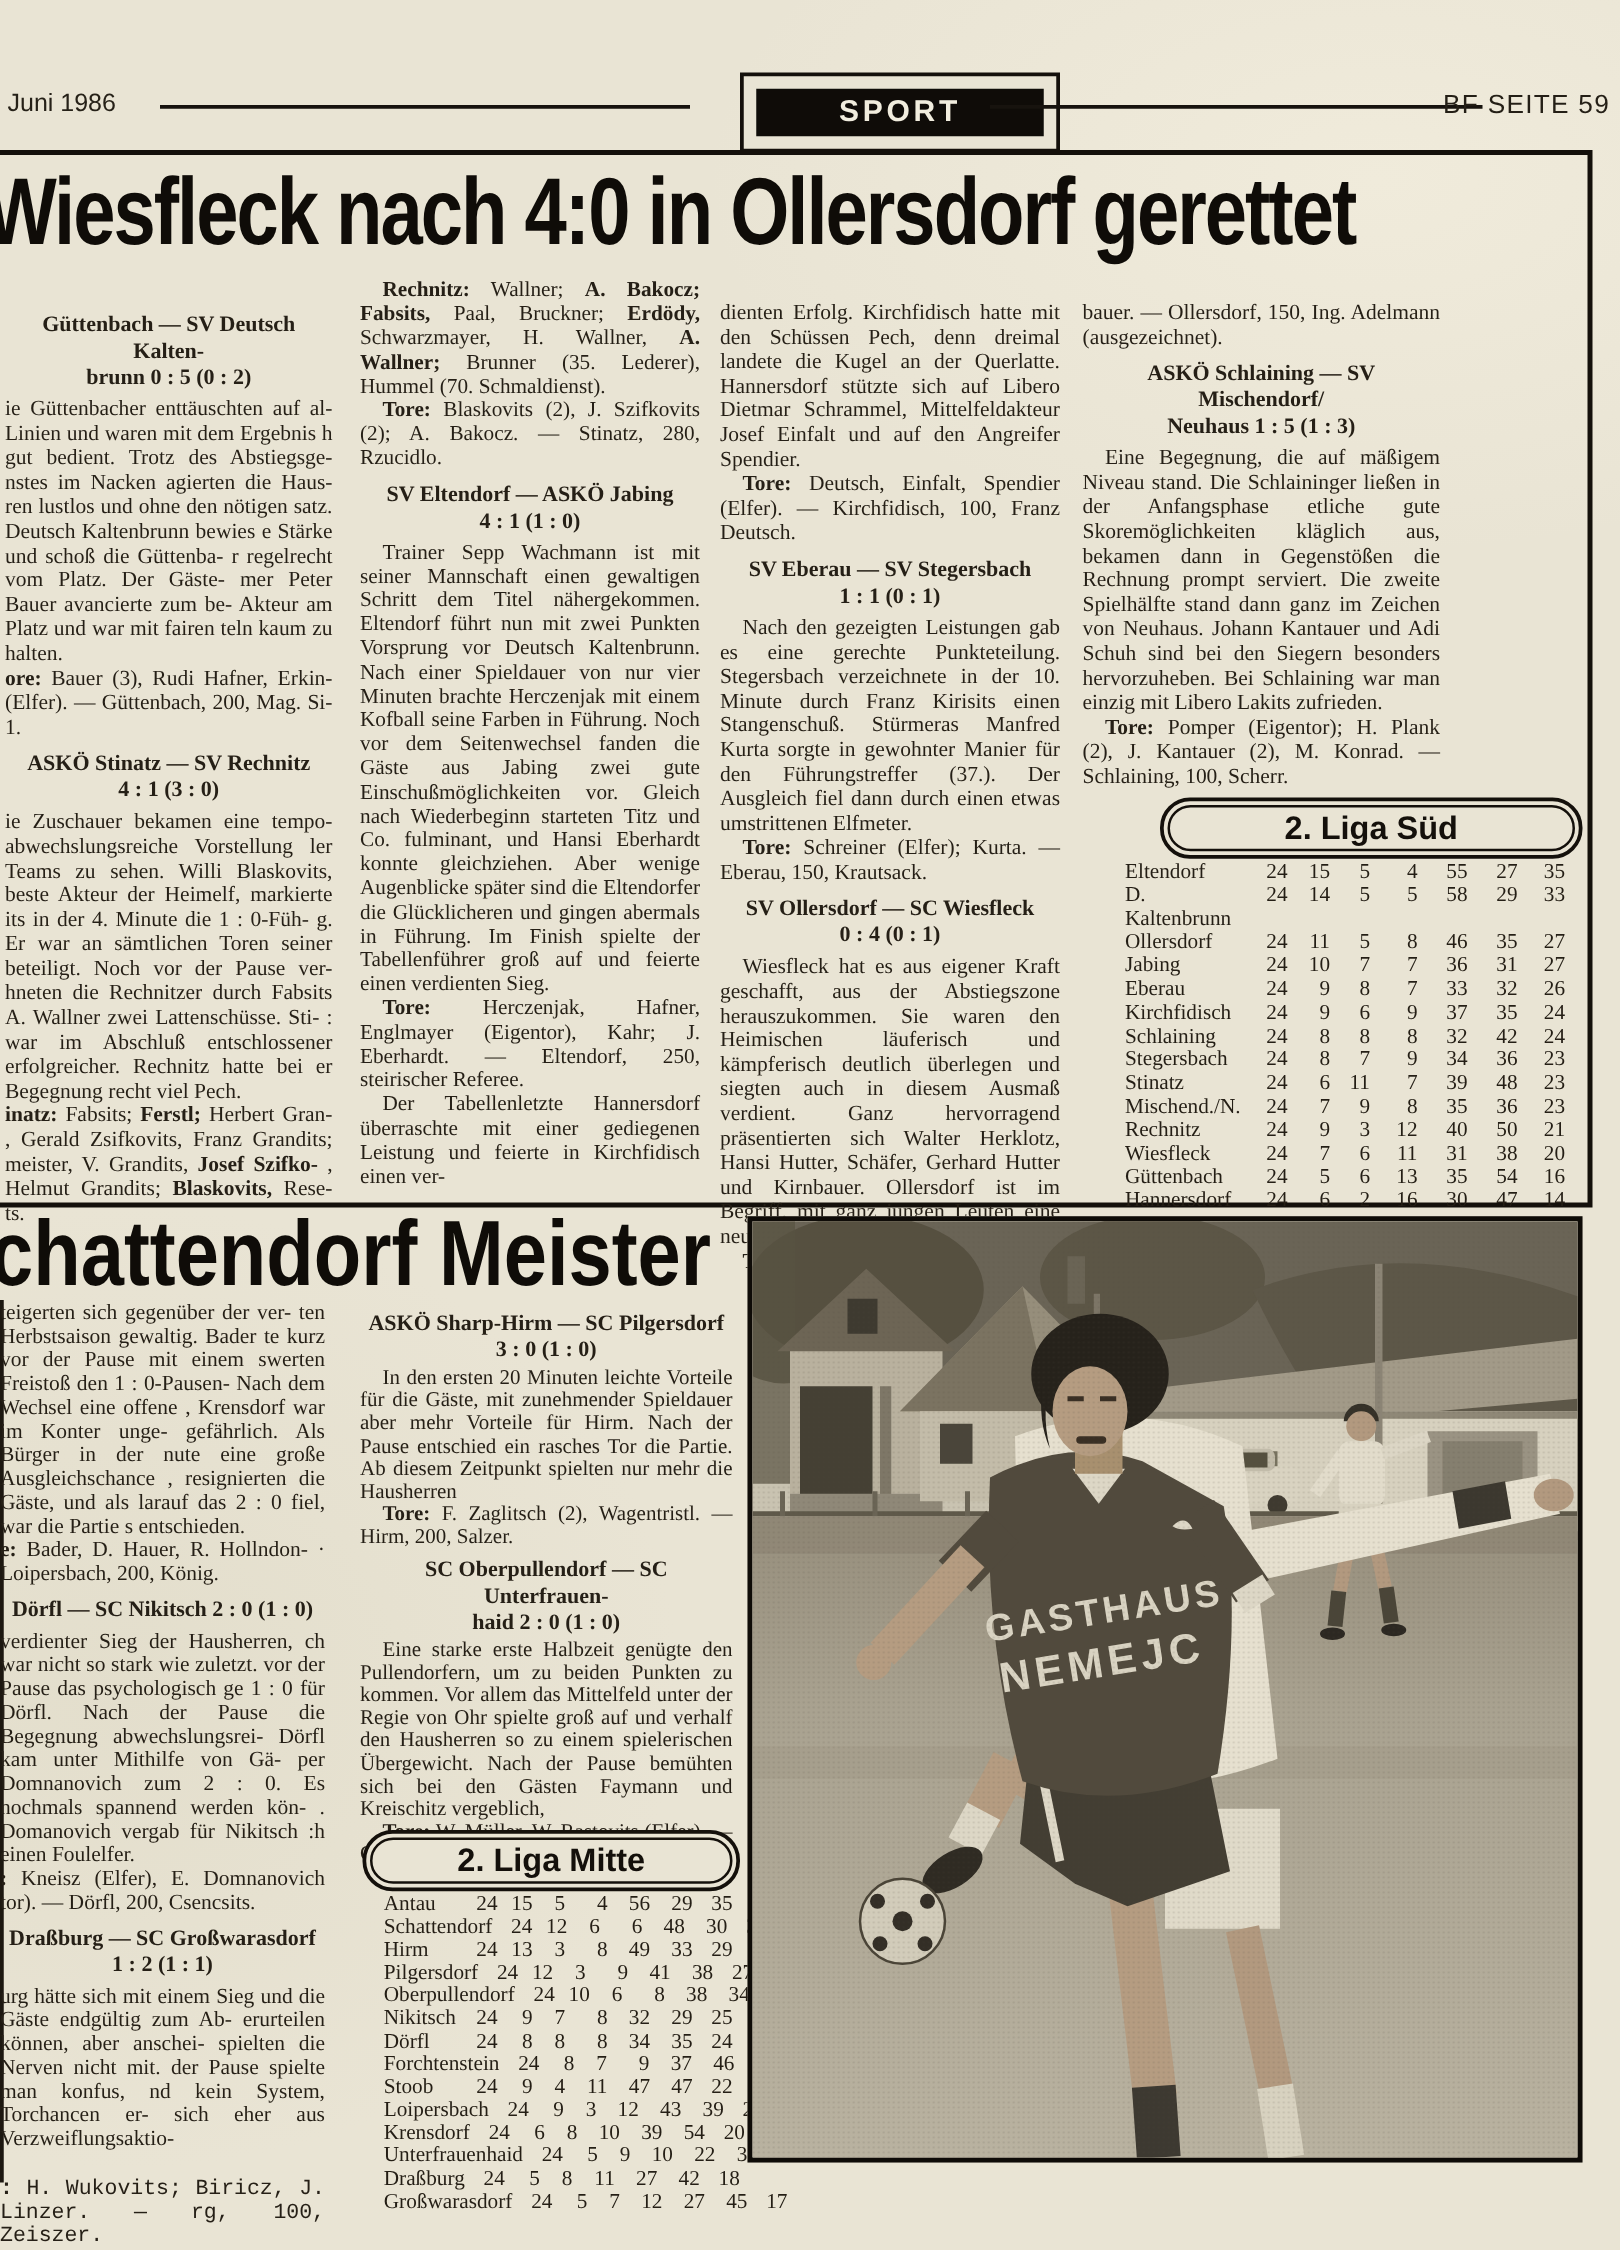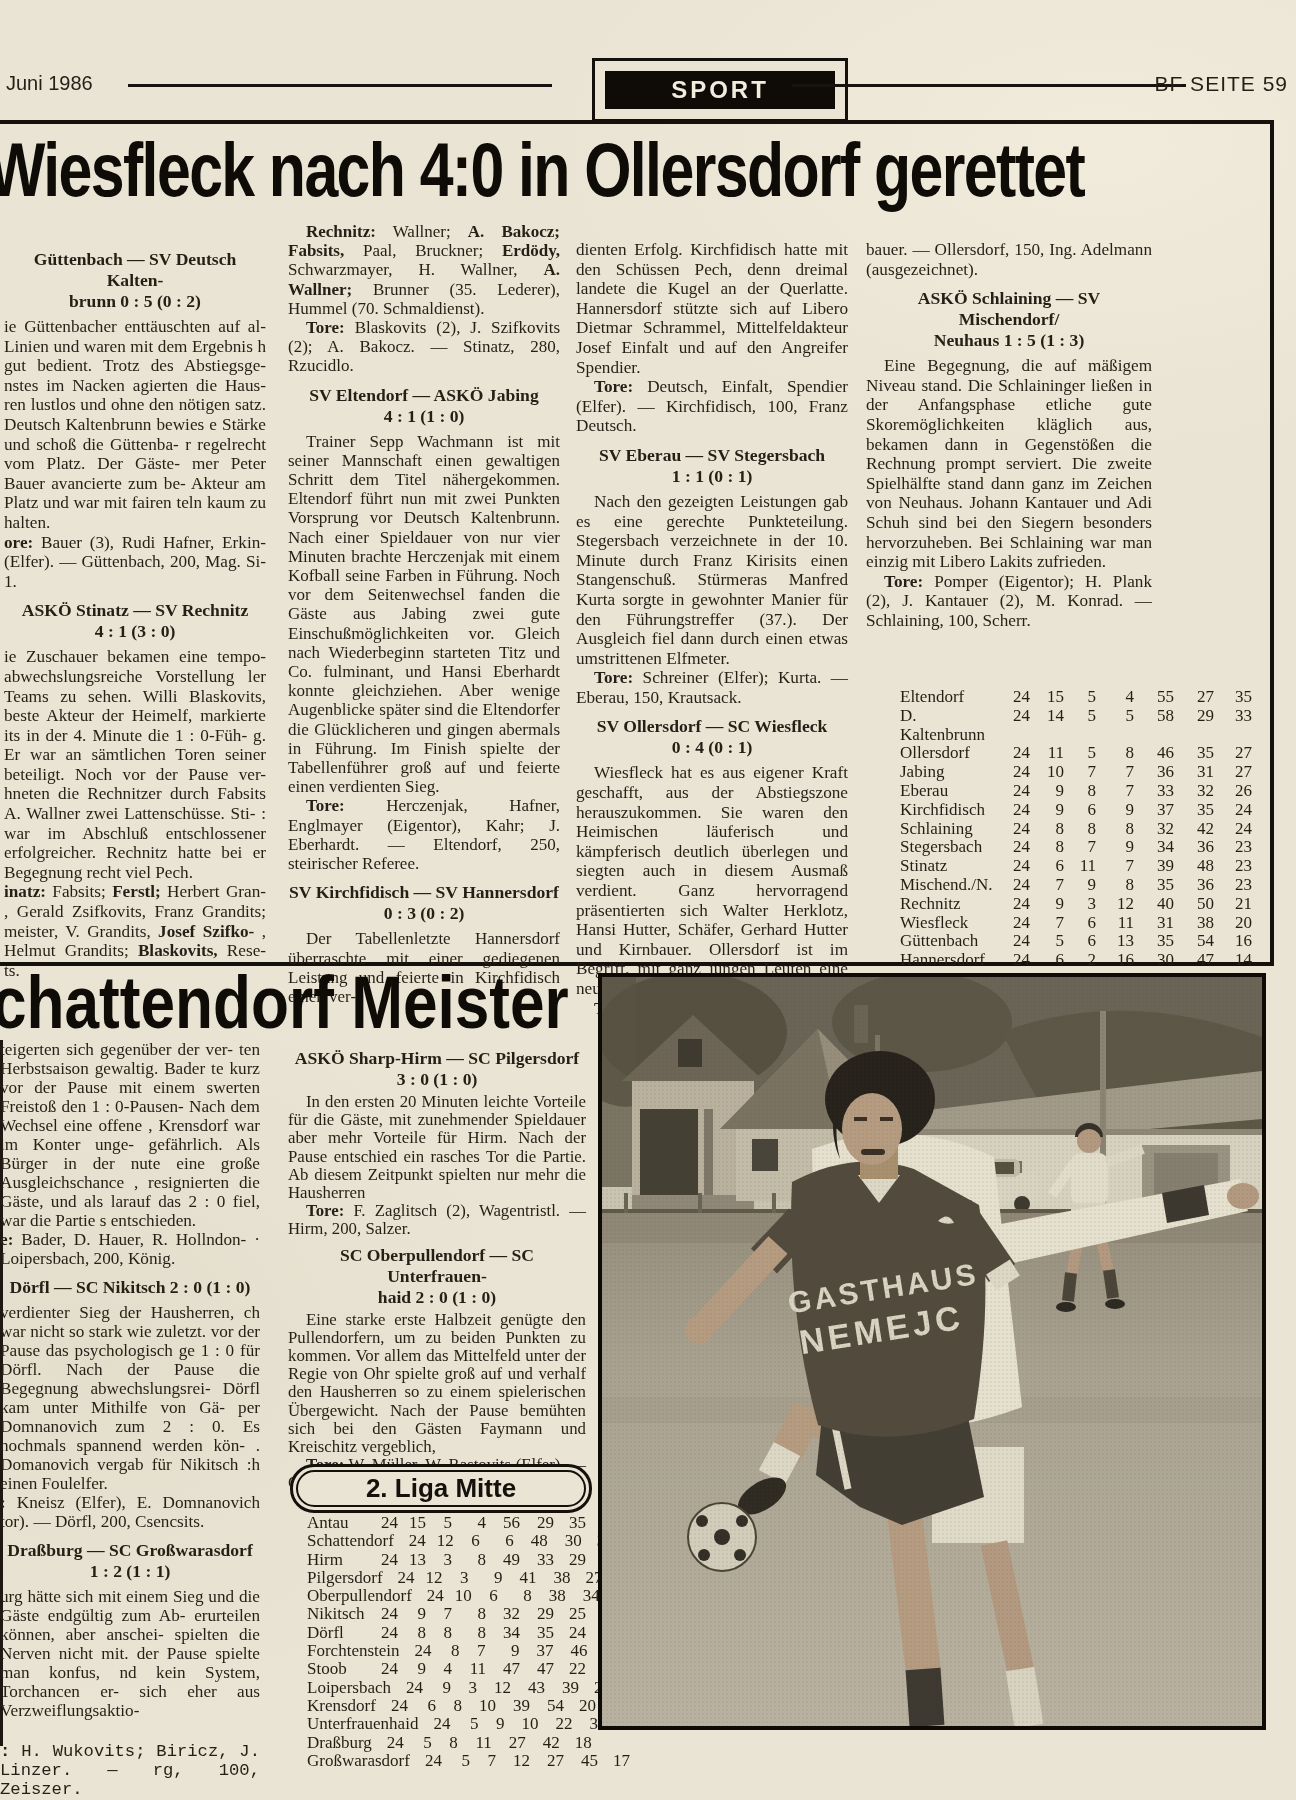--- a/index.html
+++ b/index.html
@@ -96,24 +96,20 @@
     </div>
   <div class="col col2">
       <p class="bp"><b>Rechnitz:</b> Wallner; <b>A. Bakocz; Fabsits,</b> Paal, Bruckner; <b>Erdödy,</b> Schwarzmayer, H. Wallner, <b>A. Wallner;</b> Brunner (35. Lederer), Hummel (70. Schmaldienst).</p>
       <p class="bp"><b>Tore:</b> Blaskovits (2), J. Szifkovits (2); A. Bakocz. — Stinatz, 280, Rzucidlo.</p>
       <div class="mh">
         <div>SV Eltendorf — ASKÖ Jabing</div>
         <div>4 : 1 (1 : 0)</div>
       </div>
       <p class="bp">Trainer Sepp Wachmann ist mit seiner Mannschaft einen gewaltigen Schritt dem Titel nähergekommen. Eltendorf führt nun mit zwei Punkten Vorsprung vor Deutsch Kaltenbrunn. Nach einer Spieldauer von nur vier Minuten brachte Herczenjak mit einem Kofball seine Farben in Führung. Noch vor dem Seitenwechsel fanden die Gäste aus Jabing zwei gute Einschußmöglichkeiten vor. Gleich nach Wiederbeginn starteten Titz und Co. fulminant, und Hansi Eberhardt konnte gleichziehen. Aber wenige Augenblicke später sind die Eltendorfer die Glücklicheren und gingen abermals in Führung. Im Finish spielte der Tabellenführer groß auf und feierte einen verdienten Sieg.</p>
       <p class="bp"><b>Tore:</b> Herczenjak, Hafner, Englmayer (Eigentor), Kahr; J. Eberhardt. — Eltendorf, 250, steirischer Referee.</p>
-      <div class="mh">
-        <div>SV Kirchfidisch — SV Hannersdorf</div>
-        <div>0 : 3 (0 : 2)</div>
-      </div>
       <p class="bp">Der Tabellenletzte Hannersdorf überraschte mit einer gediegenen Leistung und feierte in Kirchfidisch einen ver-</p>
     </div>
   <div class="col col3">
       <p class="bp noind">dienten Erfolg. Kirchfidisch hatte mit den Schüssen Pech, denn dreimal landete die Kugel an der Querlatte. Hannersdorf stützte sich auf Libero Dietmar Schrammel, Mittelfeldakteur Josef Einfalt und auf den Angreifer Spendier.</p>
       <p class="bp"><b>Tore:</b> Deutsch, Einfalt, Spendier (Elfer). — Kirchfidisch, 100, Franz Deutsch.</p>
       <div class="mh">
         <div>SV Eberau — SV Stegersbach</div>
         <div>1 : 1 (0 : 1)</div>
       </div>
       <p class="bp">Nach den gezeigten Leistungen gab es eine gerechte Punkteteilung. Stegersbach verzeichnete in der 10. Minute durch Franz Kirisits einen Stangenschuß. Stürmeras Manfred Kurta sorgte in gewohnter Manier für den Führungstreffer (37.). Der Ausgleich fiel dann durch einen etwas umstrittenen Elfmeter.</p>
@@ -128,20 +124,23 @@
   <div class="col col4">
       <p class="bp noind">bauer. — Ollersdorf, 150, Ing. Adelmann (ausgezeichnet).</p>
       <div class="mh">
         <div>ASKÖ Schlaining — SV Mischendorf/</div>
         <div>Neuhaus 1 : 5 (1 : 3)</div>
       </div>
       <p class="bp">Eine Begegnung, die auf mäßigem Niveau stand. Die Schlaininger ließen in der Anfangsphase etliche gute Skoremöglichkeiten kläglich aus, bekamen dann in Gegenstößen die Rechnung prompt serviert. Die zweite Spielhälfte stand dann ganz im Zeichen von Neuhaus. Johann Kantauer und Adi Schuh sind bei den Siegern besonders hervorzuheben. Bei Schlaining war man einzig mit Libero Lakits zufrieden.</p>
       <p class="bp"><b>Tore:</b> Pomper (Eigentor); H. Plank (2), J. Kantauer (2), M. Konrad. — Schlaining, 100, Scherr.</p>
     </div>
 
+  <div class="pill pill-sued">
+    <div class="pill-in">2. Liga Süd</div>
+  </div>
   <div class="ltable sued">
       <div class="trow">
         <span class="tteam">Eltendorf</span>
         <span class="tnum">24</span>
         <span class="tnum">15</span>
         <span class="tnum">5</span>
         <span class="tnum">4</span>
         <span class="tnum">55</span>
         <span class="tnum">27</span>
         <span class="tnum">35</span>

